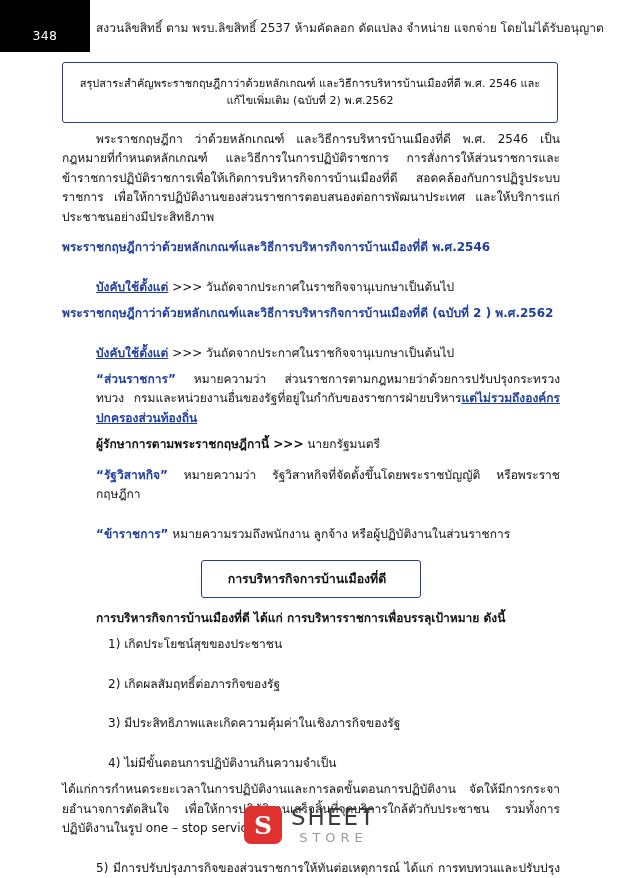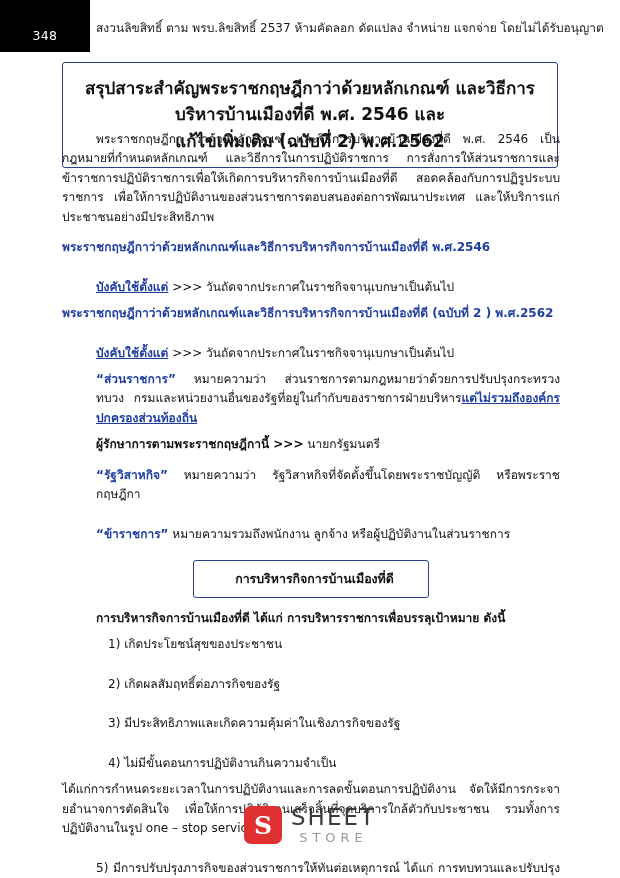--- a/index.html
+++ b/index.html
@@ -58,22 +58,22 @@
     top: 62px;
     left: 62px;
     width: 496px;
     box-sizing: border-box;
     border: 1px solid #2a3f86;
     border-radius: 3px;
     padding: 12px 10px 13px 10px;
     text-align: center;
   }
   .title-line {
-    font-size: 17px;
-    font-weight: bold;
+    font-size: 11px;
+    font-weight: normal;
     color: #111111;
     line-height: 1.55;
   }
 
   
   .body-area {
     position: absolute;
     top: 130px;
     left: 62px;
     width: 498px;
@@ -108,21 +108,21 @@
 
   
   .subbox-wrap {
     margin-top: 16px;
     display: flex;
     justify-content: center;
   }
   .subbox {
     border: 1px solid #2a3f86;
     border-radius: 3px;
-    padding: 8px 34px 9px 41px;
+    padding: 8px 34px 9px 26px;
     font-size: 12.4px;
     font-weight: bold;
     color: #111111;
   }
 
   
   .footer {
     position: absolute;
     left: 0;
     top: 806px;

